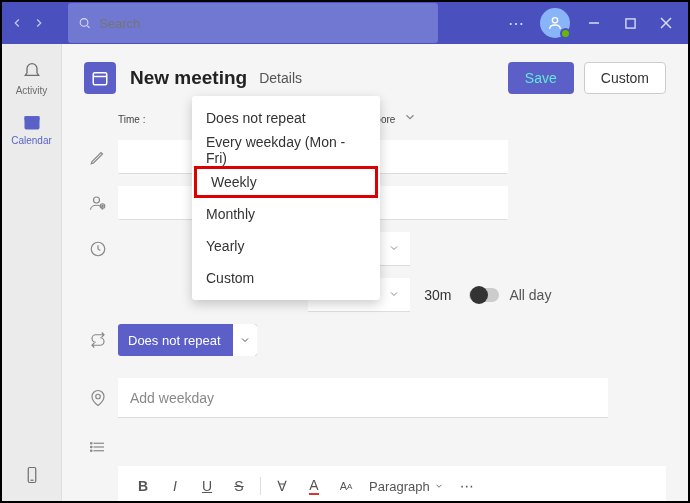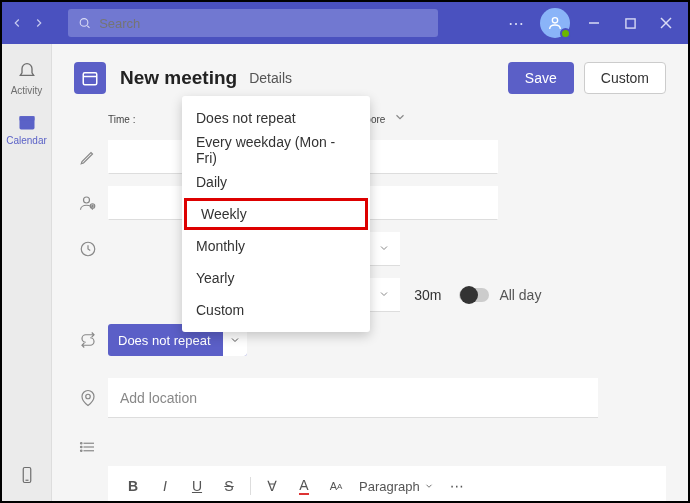--- a/index.html
+++ b/index.html
@@ -1,38 +1,38 @@
 <!DOCTYPE html>
 <html><head>
 <meta charset="utf-8">
 <style>
 *{box-sizing:border-box;margin:0;padding:0;font-family:"Segoe UI",Arial,sans-serif}
 body{width:690px;height:503px;background:#fff;border:2px solid #000;overflow:hidden;position:relative}
 .titlebar{height:42px;background:#4a51bf;display:flex;align-items:center;padding:0 4px}
 .nav-arr{width:22px;height:22px;display:flex;align-items:center;justify-content:center;color:#c8cbf0;cursor:pointer}
-.search{flex:0 0 370px;height:28px;background:#7178d1;border-radius:3px;margin-left:18px;display:flex;align-items:center;padding:0 10px;color:#d9dbf5}
+.search{flex:0 0 370px;height:40px;background:#7178d1;border-radius:3px;margin-left:18px;display:flex;align-items:center;padding:0 10px;color:#d9dbf5}
 .search input{background:transparent;border:0;outline:0;color:#d9dbf5;font-size:13px;width:100%}
 .titlebar-sp{flex:1}
 .tb-ic{width:36px;height:36px;display:flex;align-items:center;justify-content:center;color:#d9dbf5;cursor:pointer}
 .avatar{width:30px;height:30px;border-radius:50%;background:#8ab4f8;display:flex;align-items:center;justify-content:center;color:#fff;margin:0 6px;position:relative}
 .avatar .dot{position:absolute;right:-1px;bottom:-1px;width:11px;height:11px;border-radius:50%;background:#6bb700;border:2px solid #4a51bf}
 .main{display:flex;height:calc(100% - 42px)}
-.rail{width:50px;background:#ebebeb;border-right:1px solid #ddd;display:flex;flex-direction:column;align-items:center;padding-top:10px}
+.rail{width:60px;background:#ebebeb;border-right:1px solid #ddd;display:flex;flex-direction:column;align-items:center;padding-top:10px}
 .rail-item{width:50px;height:50px;display:flex;flex-direction:column;align-items:center;justify-content:center;color:#6e6e6e;font-size:10px;cursor:pointer}
 .rail-item.active{color:#5b62c7}
 .rail-item svg{margin-bottom:3px}
 .rail-sp{flex:1}
 .content{flex:1;background:#f5f5f5;position:relative;overflow:hidden}
 .hdr{display:flex;align-items:center;padding:18px 22px 10px}
 .cal-ic{width:32px;height:32px;background:#5b5fc7;border-radius:4px;display:flex;align-items:center;justify-content:center;color:#fff;margin-right:14px}
 .hdr-title{font-size:19px;font-weight:700;color:#222;margin-right:12px}
 .hdr-sub{font-size:14px;color:#555}
 .hdr-sp{flex:1}
 .btn{height:32px;padding:0 16px;border-radius:4px;font-size:14px;display:flex;align-items:center;cursor:pointer;border:1px solid transparent}
-.btn-pri{background:#5b5fc7;color:#ffffff;margin-right:10px}
+.btn-pri{background:#5b5fc7;color:#5eead4;margin-right:10px}
 .btn-sec{background:#fff;border-color:#ccc;color:#333}
 .row{display:flex;align-items:center;padding:6px 22px}
 .row-ic{width:28px;display:flex;justify-content:center;color:#888}
 .tz{font-size:10px;color:#444;margin-left:6px}
 .chev{margin-left:8px;color:#888}
 .field{flex:1;max-width:390px;height:34px;background:#fff;border:1px solid #fff;border-bottom:1px solid #ddd;display:flex;align-items:center;padding:0 10px;font-size:14px;color:#555;margin-left:6px}
 .dt-box{height:34px;background:#fff;border-bottom:1px solid #ddd;display:flex;align-items:center;padding:0 10px;font-size:14px;color:#333;margin-left:6px}
 .dur{margin-left:14px;font-size:14px;color:#333}
 .toggle{width:30px;height:14px;background:#ccc;border-radius:7px;position:relative;margin:0 10px 0 18px}
 .toggle::after{content:"";position:absolute;left:1px;top:-2px;width:18px;height:18px;background:#333;border-radius:50%}
@@ -219,21 +219,21 @@
     </div>
 
     <div class="row" style="margin-top:10px">
       <div class="row-ic">
           <svg width="18" height="18" viewBox="0 0 24 24" fill="none" stroke="currentColor" stroke-width="1.6">
             <circle cx="12" cy="10" r="3"></circle>
             <path d="M12 2a8 8 0 018 8c0 6-8 12-8 12S4 16 4 10a8 8 0 018-8z"></path>
           </svg>
         </div>
       <div class="loc-field">
-          <span>Add location</span>
+          <span>Add weekday</span>
         </div>
     </div>
 
     <div class="row" style="margin-top:8px">
       <div class="row-ic">
           <svg width="18" height="18" viewBox="0 0 24 24" fill="none" stroke="currentColor" stroke-width="1.6">
             <line x1="6" y1="7" x2="20" y2="7"></line>
             <line x1="6" y1="12" x2="20" y2="12"></line>
             <line x1="6" y1="17" x2="20" y2="17"></line>
             <circle cx="3" cy="7" r="1"></circle>
@@ -261,21 +261,20 @@
             </svg>
           </div>
         <div class="tb-btn">⋯</div>
       </div>
 
     </div>
 
     <div class="dropdown">
       <div class="dd-item">Does not repeat</div>
       <div class="dd-item">Every weekday (Mon - Fri)</div>
-      <div class="dd-item">Daily</div>
       <div class="dd-item hl">Weekly</div>
       <div class="dd-item">Monthly</div>
       <div class="dd-item">Yearly</div>
       <div class="dd-item">Custom</div>
     </div>
 
   </div>
 </div>
 
 </body></html>

